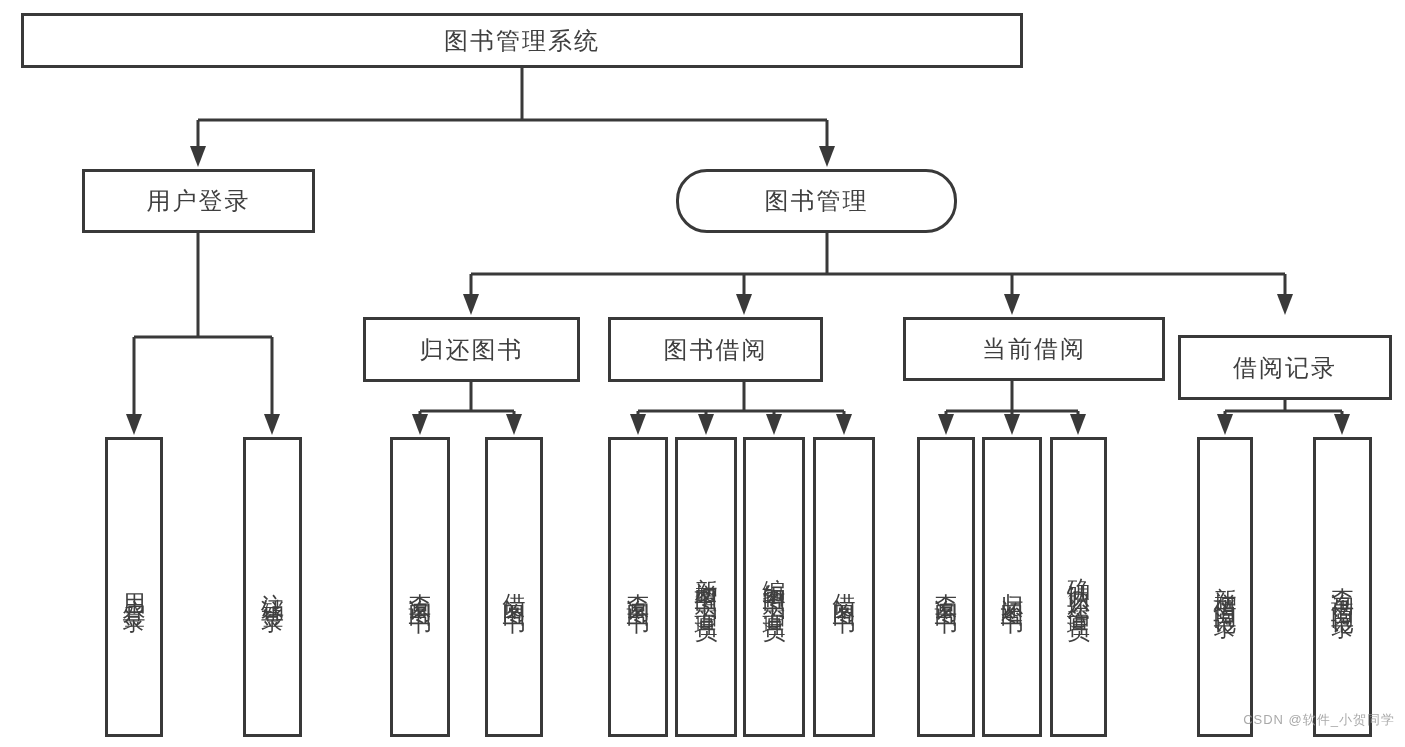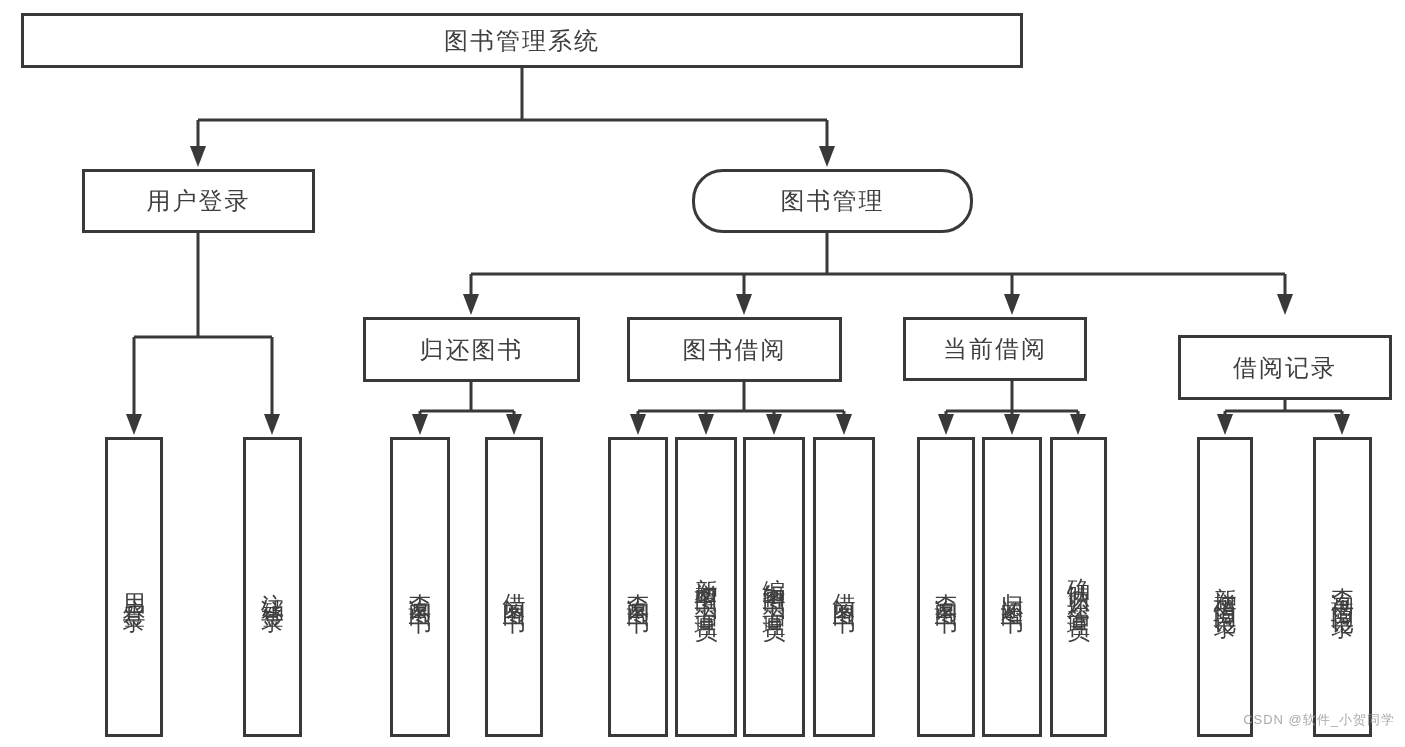--- a/index.html
+++ b/index.html
@@ -75,25 +75,25 @@
       <use href="#ah" transform="translate(1012,435)"></use>
       <use href="#ah" transform="translate(1078,435)"></use>
       <use href="#ah" transform="translate(1225,435)"></use>
       <use href="#ah" transform="translate(1342,435)"></use>
     </g>
   </svg>
 
   <div class="box" style="left:21px;top:13px;width:1002px;height:55px;">图书管理系统</div>
 
   <div class="box" style="left:82px;top:169px;width:233px;height:64px;">用户登录</div>
-  <div class="box" style="left:692px;top:169px;width:281px;height:64px;border-radius:31px;">图书管理</div>
+  <div class="box" style="left:676px;top:169px;width:281px;height:64px;border-radius:31px;">图书管理</div>
 
   <div class="box" style="left:363px;top:317px;width:217px;height:65px;">归还图书</div>
-  <div class="box" style="left:627px;top:317px;width:215px;height:65px;">图书借阅</div>
-  <div class="box" style="left:903px;top:317px;width:184px;height:64px;">当前借阅</div>
+  <div class="box" style="left:608px;top:317px;width:215px;height:65px;">图书借阅</div>
+  <div class="box" style="left:903px;top:317px;width:262px;height:64px;">当前借阅</div>
   <div class="box" style="left:1178px;top:317px;width:214px;height:65px;margin-top:18px;">借阅记录</div>
 
   <div class="vbox" style="left:105px;top:437px;width:58px;height:300px;">
     <span class="vtext">用户登录</span>
   </div>
   <div class="vbox" style="left:243px;top:437px;width:59px;height:300px;">
     <span class="vtext">注销登录</span>
   </div>
 
   <div class="vbox" style="left:390px;top:437px;width:60px;height:300px;">

